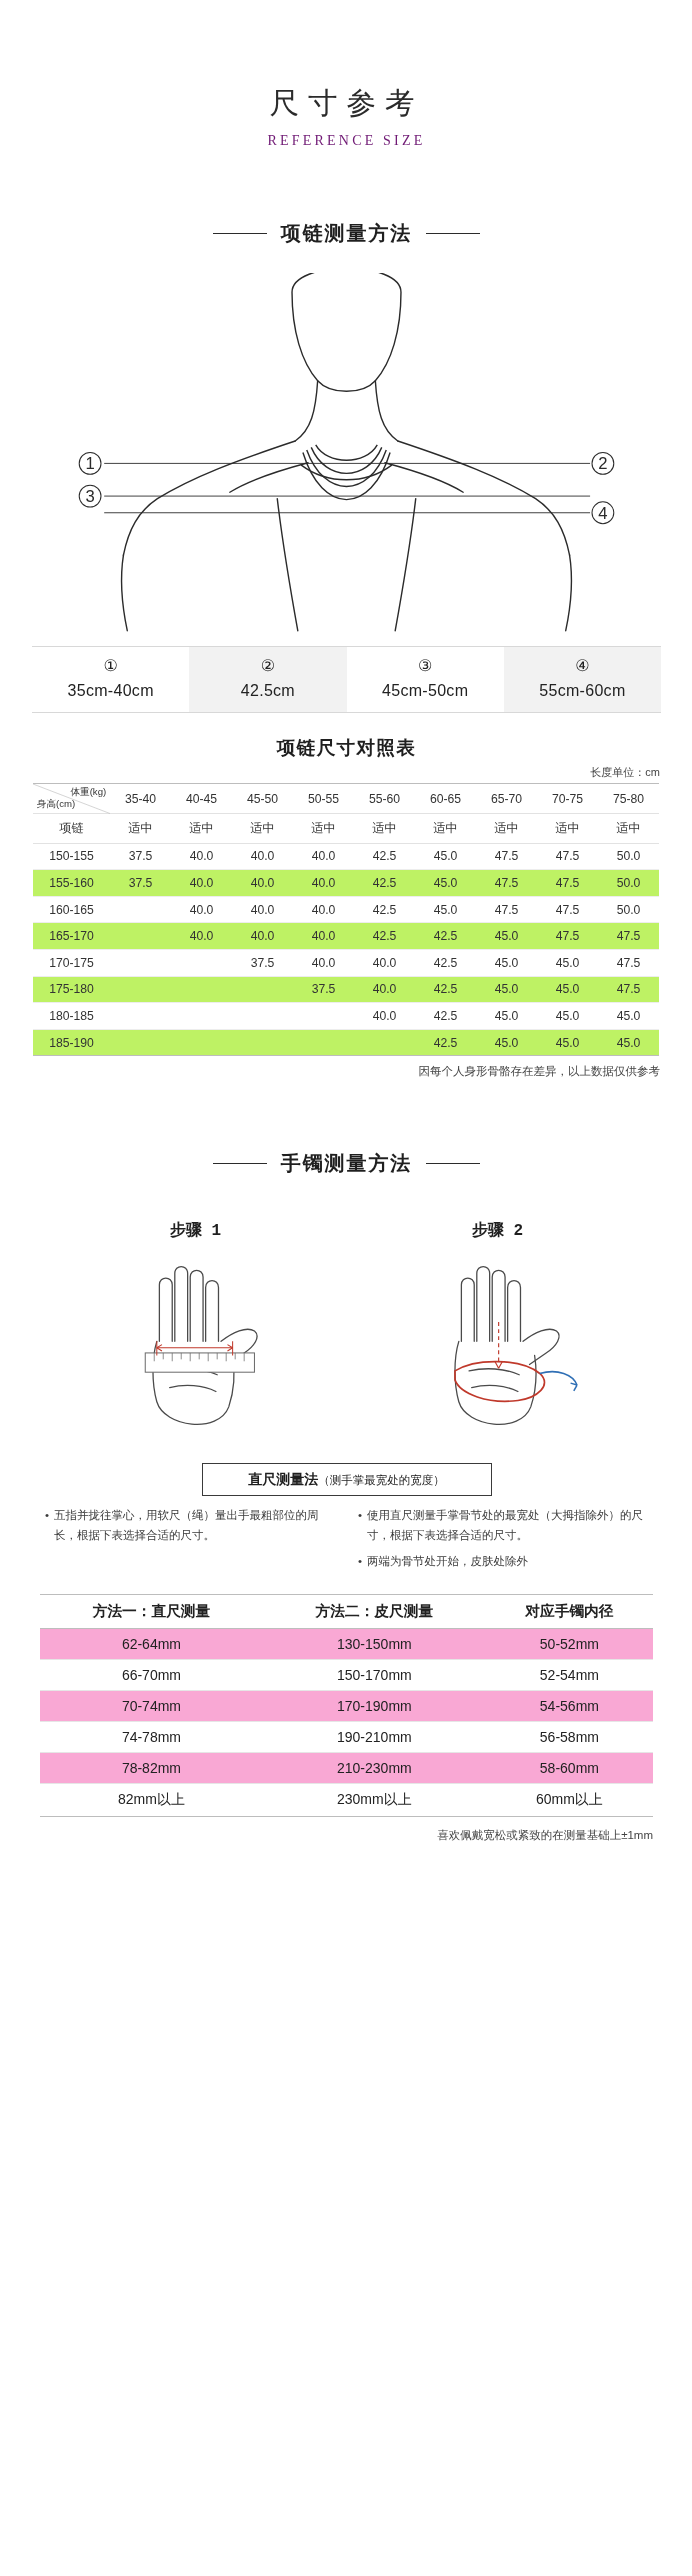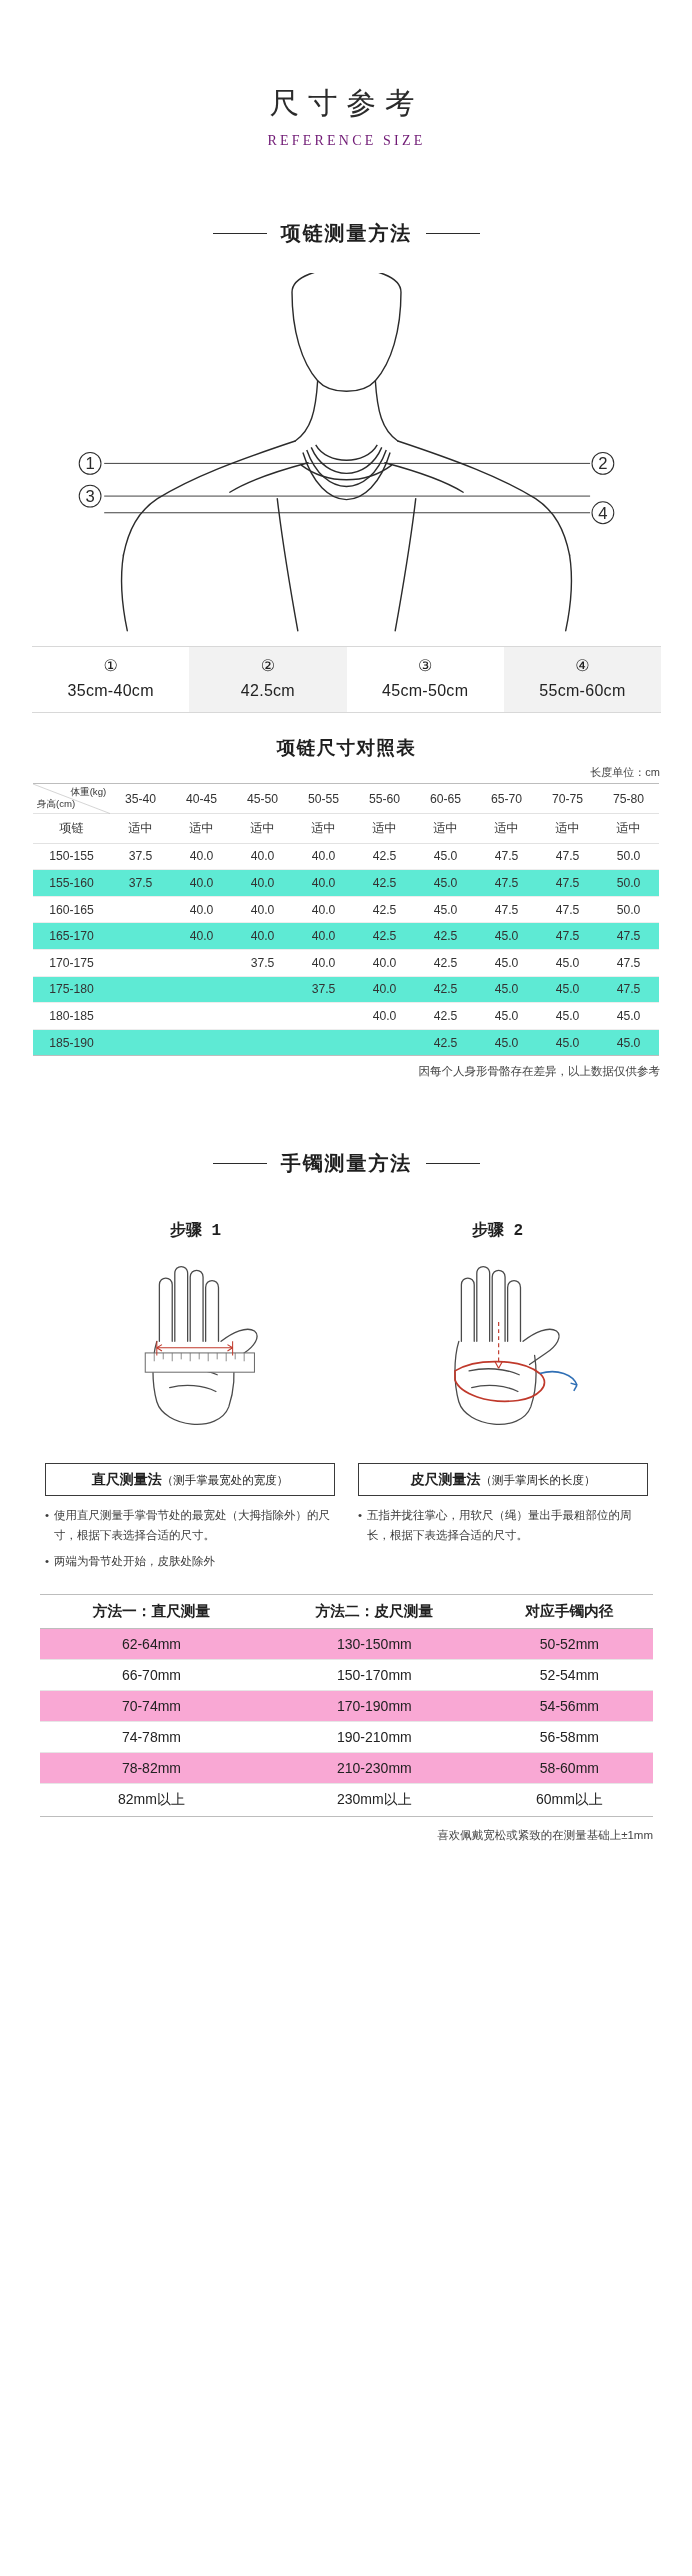--- a/index.html
+++ b/index.html
@@ -93,21 +93,21 @@
     text-align:center;
     padding:5.8px 1.3px;
     border:none;
   }
   table.grid thead th {
     font-weight:400;
     border-top:0.6px solid #bdbdbd;
     border-bottom:0.6px solid #e2e2e2;
   }
   table.grid tbody td { border-bottom:0.6px solid #ededed; }
-  table.grid tbody tr.shade td { background:#5eead4; }
+  table.grid tbody tr.shade td { background:#bef264; }
   table.grid tbody tr:last-child td { border-bottom:0.6px solid #bdbdbd; }
   .corner-cell {
     position:relative; width:77px; height:29.5px; padding:0 !important;
     border-top:0.6px solid #bdbdbd; border-bottom:0.6px solid #e2e2e2;
   }
   .corner-cell .diag {
     position:absolute; inset:0;
   }
   .corner-cell .tr {
     position:absolute; right:3.8px; top:1.9px; font-size:9.6px; color:#333;
@@ -466,33 +466,30 @@
         </g>
         <path d="M166 192 l-6 -11 M166 192 l6 -11" stroke="#c0392b" stroke-width="1.8" fill="none"></path>
       </svg>
     </div>
   </div>
 
   <div class="method-boxes">
     <div class="mbox">
       <b>直尺测量法</b><span>（测手掌最宽处的宽度）</span>
     </div>
-    <div class="mbox">
-      <b>皮尺测量法</b><span>（测手掌周长的长度）</span>
-    </div>
   </div>
 
   <div class="m-notes">
+    <div class="col">
+      <p>五指并拢往掌心，用软尺（绳）量出手最粗部位的周长，根据下表选择合适的尺寸。</p>
+    </div>
     <div class="col">
       <p>使用直尺测量手掌骨节处的最宽处（大拇指除外）的尺寸，根据下表选择合适的尺寸。</p>
       <p>两端为骨节处开始，皮肤处除外</p>
     </div>
-    <div class="col">
-      <p>五指并拢往掌心，用软尺（绳）量出手最粗部位的周长，根据下表选择合适的尺寸。</p>
-    </div>
   </div>
 
   <table class="grid2">
     <thead>
       <tr>
         <th>方法一：直尺测量</th>
         <th>方法二：皮尺测量</th>
         <th>对应手镯内径</th>
       </tr>
     </thead>

